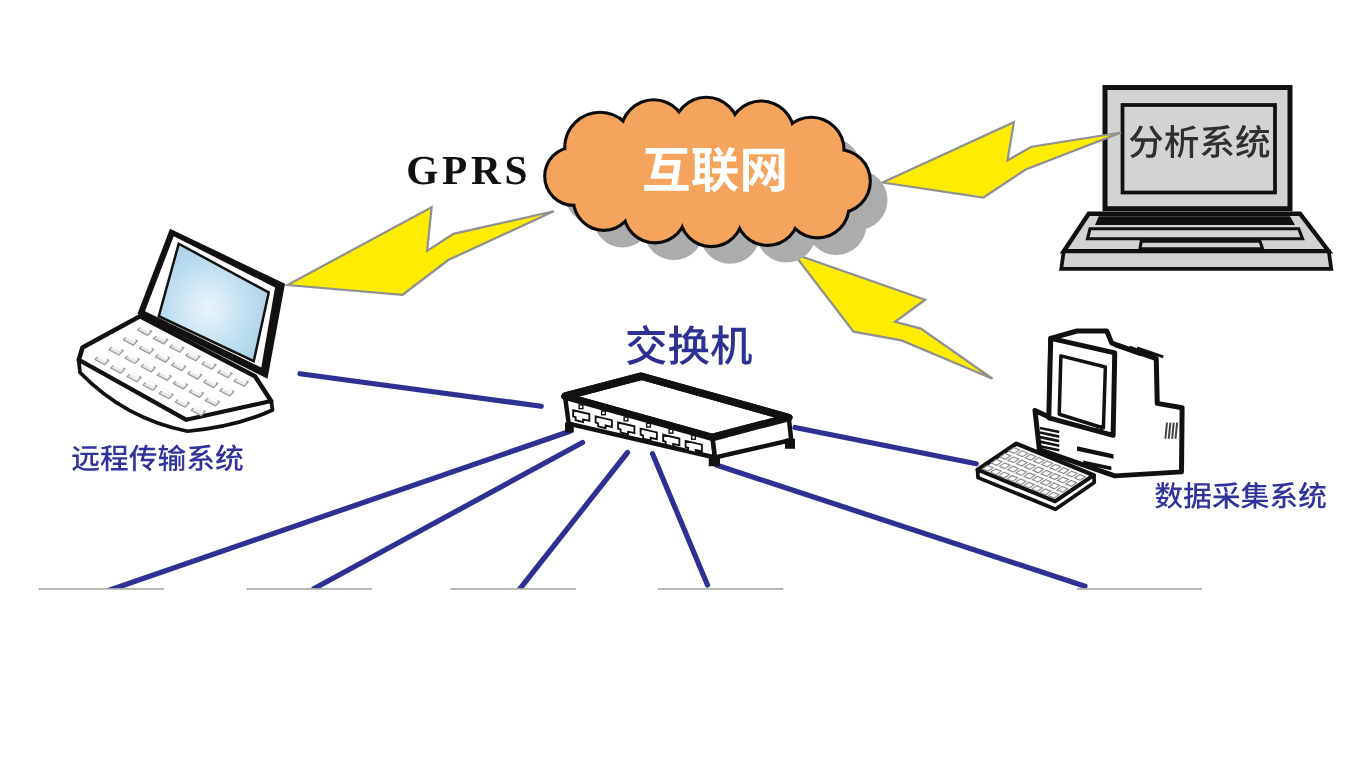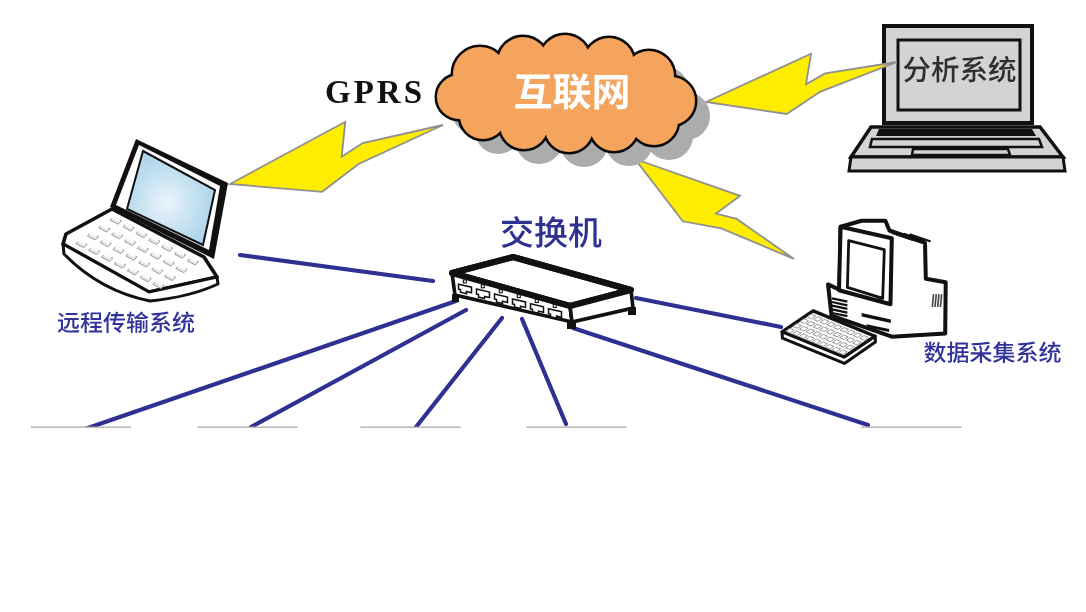--- a/index.html
+++ b/index.html
@@ -1,15 +1,15 @@
 <!DOCTYPE html>
 <html><head><meta charset="utf-8"><style>
 html,body{margin:0;padding:0;background:#fff;}
 #c{position:relative;width:1086px;height:428px;background:#fff;overflow:hidden;
-font-family:"Liberation Sans",sans-serif;}
+font-family:"Liberation Sans",sans-serif;margin-top:44px;}
 </style></head><body>
 <div id="c">
 <svg width="1086" height="612" viewBox="0 0 1086 612">
 <line x1="240.0" y1="255.0" x2="433.0" y2="281.0" stroke="#2E3192" stroke-width="4.2" stroke-linecap="round"></line>
 <line x1="636.0" y1="298.0" x2="781.0" y2="327.0" stroke="#2E3192" stroke-width="4.2" stroke-linecap="round"></line>
 <line x1="456.0" y1="301.0" x2="85.0" y2="429.0" stroke="#2E3192" stroke-width="4.2" stroke-linecap="round"></line>
 <line x1="466.0" y1="310.0" x2="251.0" y2="427.0" stroke="#2E3192" stroke-width="4.2" stroke-linecap="round"></line>
 <line x1="502.0" y1="318.0" x2="416.0" y2="427.0" stroke="#2E3192" stroke-width="4.2" stroke-linecap="round"></line>
 <line x1="522.0" y1="319.0" x2="566.0" y2="424.0" stroke="#2E3192" stroke-width="4.2" stroke-linecap="round"></line>
 <line x1="573.0" y1="328.0" x2="868.0" y2="425.0" stroke="#2E3192" stroke-width="4.2" stroke-linecap="round"></line>

